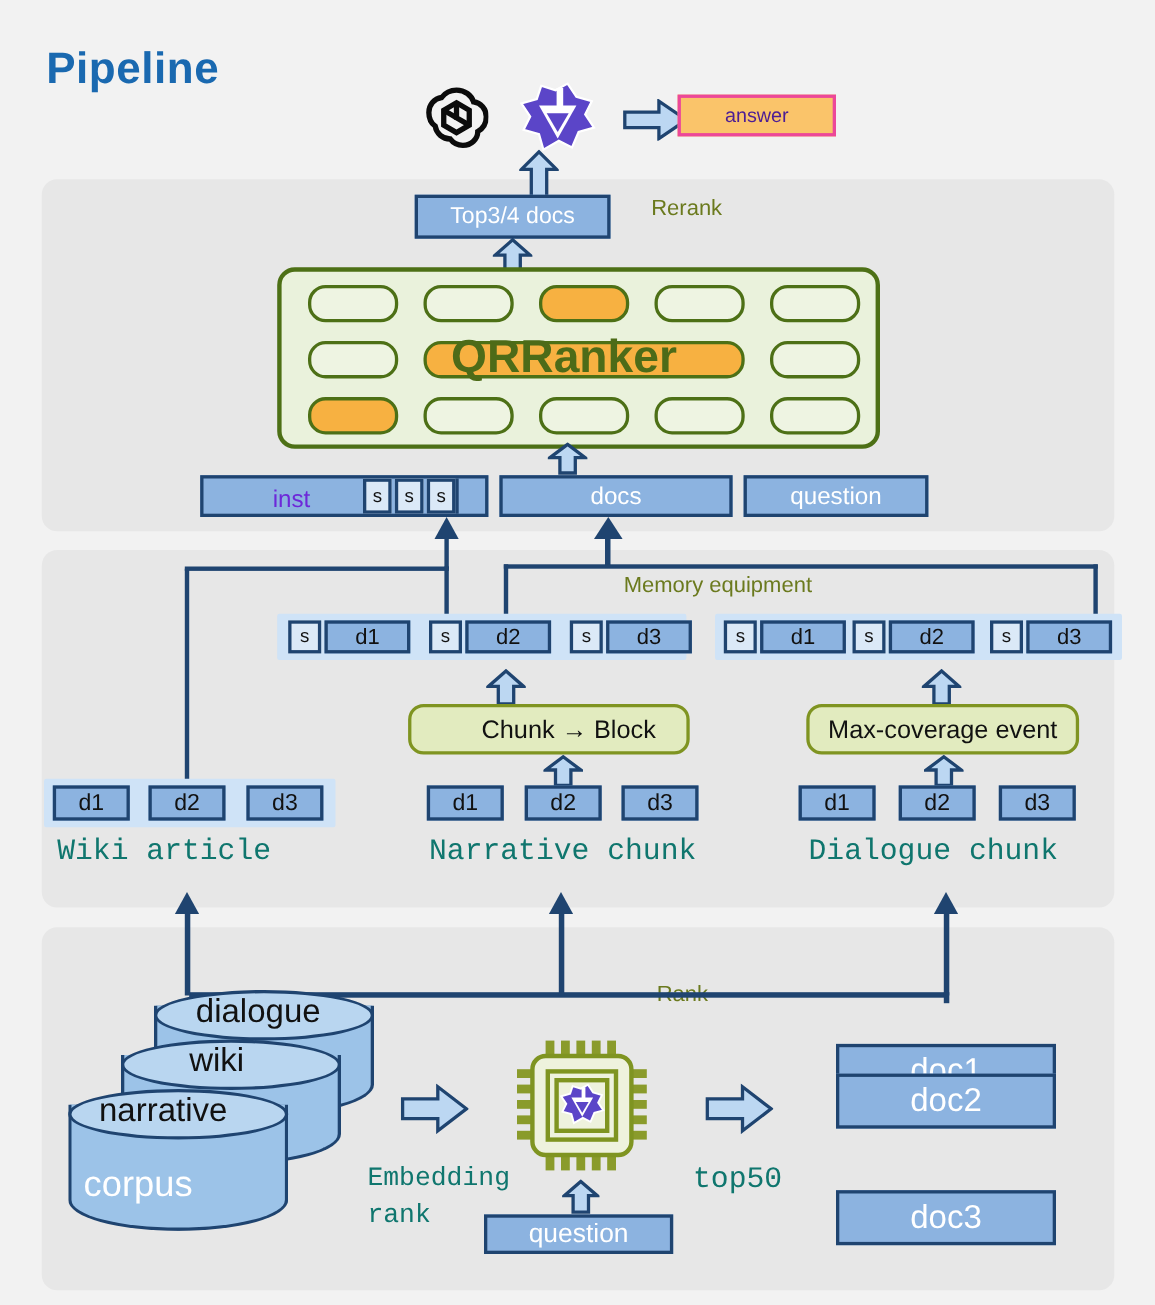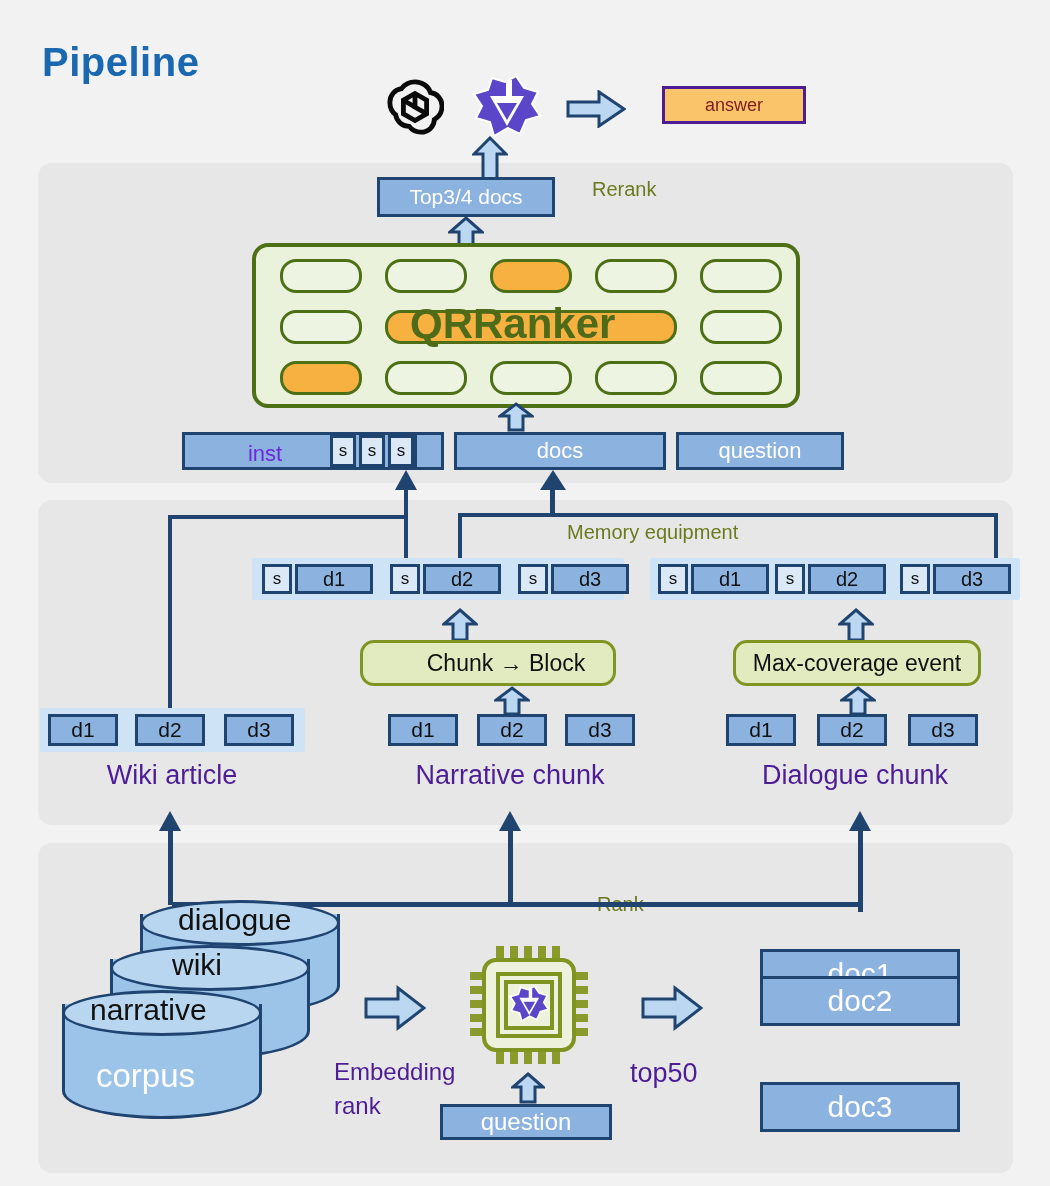--- a/index.html
+++ b/index.html
@@ -55,23 +55,23 @@
   .strip {
     position:absolute;
     background:#cfe3f7;
     border-radius:2px;
   }
 
   
   #answer-box {
     position:absolute;
     background:#fac46a;
-    border:3px solid #4c1d95;
+    border:3px solid #ec4899;
     display:flex; align-items:center; justify-content:center;
-    font-size:18px; color:#7f1d1d;margin-left:46px;
+    font-size:18px; color:#4c1d95;
   }
 
   
   #qrranker-panel {
     position:absolute;
     background:#eaf2dc;
     border:4px solid #4d7016;
     border-radius:16px;
   }
   .pill {
@@ -94,23 +94,23 @@
     border:3px solid #7f9421;
     border-radius:14px;
     display:flex; align-items:center; justify-content:center;
     font-size:23px; color:#111;
     white-space:nowrap;
   }
 
   
   .caption {
     position:absolute;
-    font-size:27px; color:#4c1d95;
-    white-space:nowrap;
-    text-align:center;
+    font-size:27px; color:#0f766e;
+    white-space:nowrap;
+    font-family:Liberation Mono, monospace;
   }
 
   
   .line-h, .line-v {
     position:absolute;
     background:#1f4470;
   }
   .arrow-up-tri {
     position:absolute;
     width:0; height:0;
@@ -266,21 +266,21 @@
 <div class="sbox" style="left:775px; top:564px; width:30px; height:30px; font-size:17px;">s</div>
 <div class="bbox dark-text" style="left:808px; top:564px; width:78px; height:30px; font-size:20px;">d2</div>
 <div class="sbox" style="left:900px; top:564px; width:30px; height:30px; font-size:17px;">s</div>
 <div class="bbox dark-text" style="left:933px; top:564px; width:78px; height:30px; font-size:20px;">d3</div>
 
 <div class="block-arrow" style="left:442px; top:608px; width:36px; height:34px;">
   <svg width="36" height="34" viewBox="0 0 36 34">
     <polygon points="18,2 34,16 25,16 25,32 11,32 11,16 2,16" fill="#bcd7f2" stroke="#1f4470" stroke-width="3"></polygon>
   </svg>
 </div>
-<div class="olive-box" style="left:360px; top:640px; width:256px; height:46px;padding-left:36px;">Chunk → Block</div>
+<div class="olive-box" style="left:371px; top:640px; width:256px; height:46px;padding-left:36px;">Chunk → Block</div>
 <div class="block-arrow" style="left:494px; top:686px; width:36px; height:30px;">
   <svg width="36" height="30" viewBox="0 0 36 30">
     <polygon points="18,2 34,14 25,14 25,28 11,28 11,14 2,14" fill="#bcd7f2" stroke="#1f4470" stroke-width="3"></polygon>
   </svg>
 </div>
 <div class="bbox dark-text" style="left:388px; top:714px; width:70px; height:32px; font-size:21px;">d1</div>
 <div class="bbox dark-text" style="left:477px; top:714px; width:70px; height:32px; font-size:21px;">d2</div>
 <div class="bbox dark-text" style="left:565px; top:714px; width:70px; height:32px; font-size:21px;">d3</div>
 <div class="caption" style="left:390px; top:760px; width:240px;">Narrative chunk</div>
 
@@ -327,21 +327,21 @@
   <div class="cyl-body" style="width:200px; height:100px;"></div>
   <div class="cyl-top" style="width:200px; height:46px;"></div>
 </div>
 <div class="cyl-text" style="left:172px; top:948px;">wiki</div>
 
 <div class="cyl" style="left:62px; top:990px; width:200px; height:135px;">
   <div class="cyl-body" style="width:200px; height:115px;"></div>
   <div class="cyl-top" style="width:200px; height:46px;"></div>
 </div>
 <div class="cyl-text" style="left:60px; top:993px;margin-left:30px;">narrative</div>
-<div class="cyl-text white" style="left:96px; top:1057px; font-size:33px;">corpus</div>
+<div class="cyl-text white" style="left:76px; top:1057px; font-size:33px;">corpus</div>
 
 <div class="block-arrow" style="left:364px; top:985px; width:62px; height:46px;">
   <svg width="62" height="46" viewBox="0 0 62 46">
     <polygon points="2,14 34,14 34,3 60,23 34,43 34,32 2,32" fill="#bcd7f2" stroke="#1f4470" stroke-width="3"></polygon>
   </svg>
 </div>
 <div class="caption" style="left:334px; top:1058px; font-size:24px;">Embedding</div>
 <div class="caption" style="left:334px; top:1092px; font-size:24px;">rank</div>
 
 <div id="chip-icon" style="left:468px; top:944px; width:122px; height:122px;">

